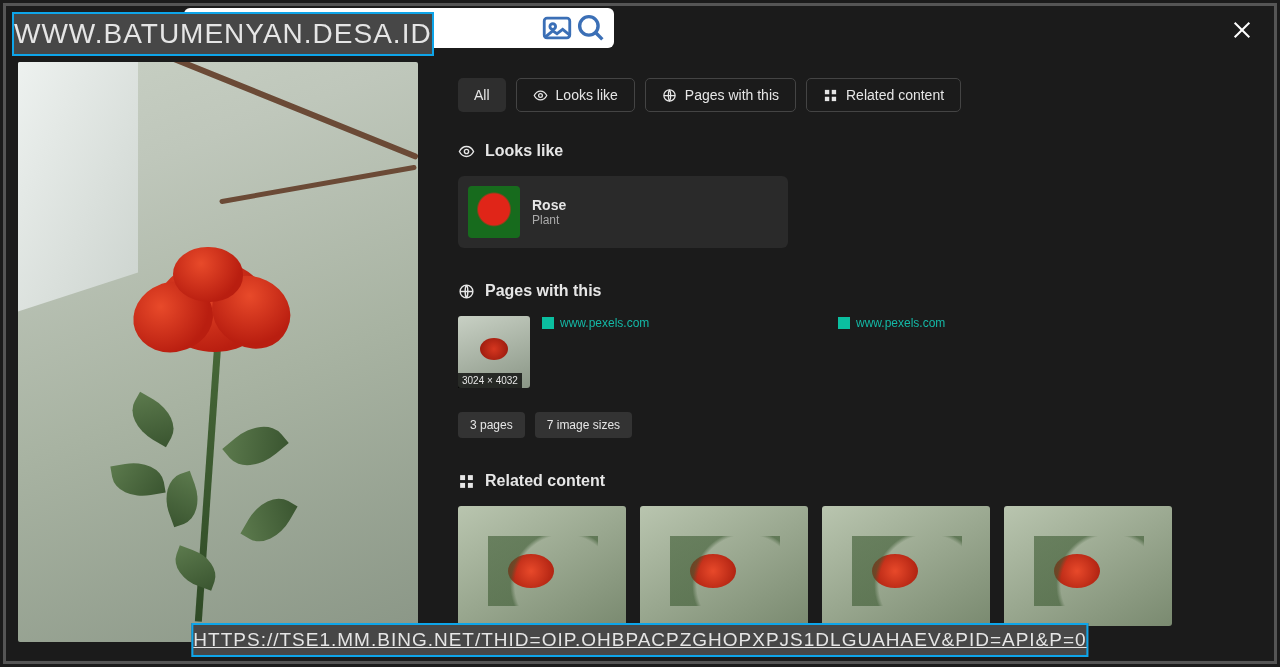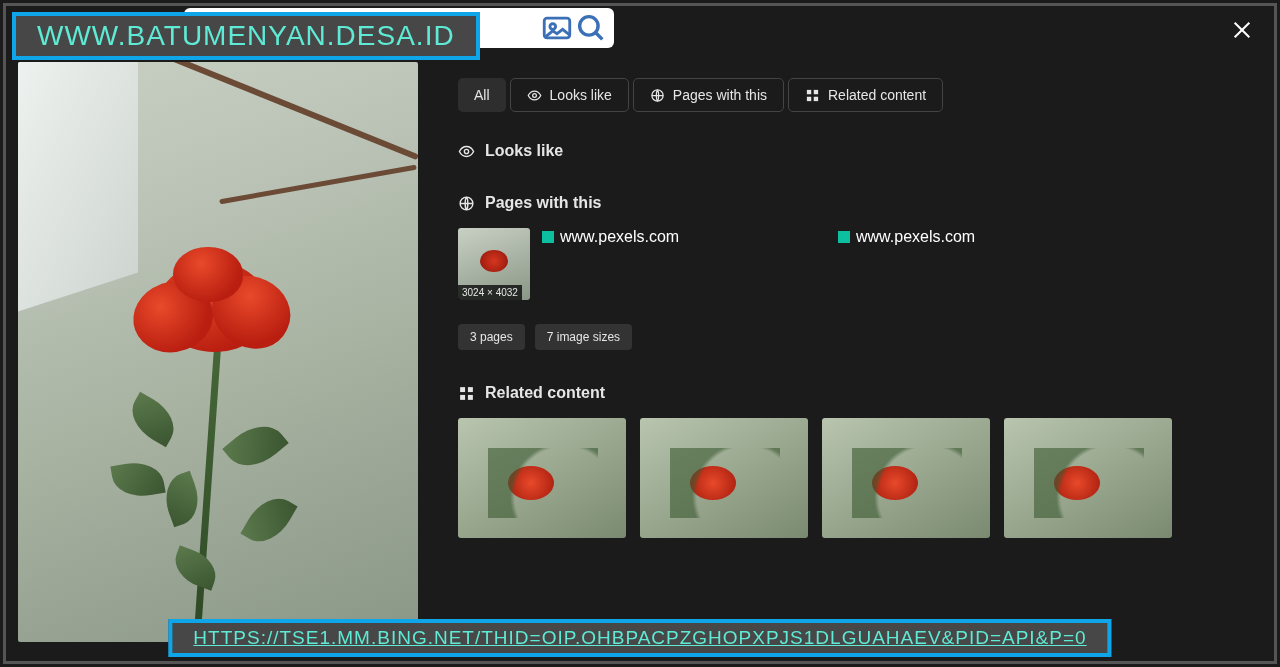--- a/index.html
+++ b/index.html
@@ -123,21 +123,21 @@
   background: linear-gradient(135deg,#5c7a4d,#3a5530);
 }
 .l1{width:50px;height:35px;left:110px;top:340px;transform:rotate(30deg);}
 .l2{width:55px;height:38px;left:210px;top:365px;transform:rotate(-40deg);}
 .l3{width:48px;height:34px;left:140px;top:420px;transform:rotate(70deg);}
 .l4{width:52px;height:36px;left:225px;top:440px;transform:rotate(-60deg);}
 .l5{width:45px;height:32px;left:155px;top:490px;transform:rotate(20deg);}
 .l6{width:50px;height:35px;left:95px;top:400px;transform:rotate(-10deg);}
 
 .results { flex: 1; padding-top: 16px; padding-right: 20px; }
-.tabs { display: flex; gap: 4px; margin-bottom: 30px; }
+.tabs { display: flex; gap: 10px; margin-bottom: 30px; }
 .tab {
   padding: 8px 16px;
   border-radius: 5px;
   font-size: 14px;
   display: flex; align-items: center; gap: 8px;
   cursor: pointer;
 }
 .tab.active { background: #2e2e2e; }
 .tab:not(.active) { border: 1px solid #444; }
 .tab svg { width: 15px; height: 15px; }
@@ -174,21 +174,21 @@
   content: ""; position: absolute; left: 22px; top: 22px; width: 28px; height: 22px;
   background: radial-gradient(circle,#d6361f,#8f150a); border-radius: 50%;
 }
 .dim-badge {
   position: absolute; bottom: 0; left: 0;
   background: rgba(0,0,0,.75);
   font-size: 10px; padding: 2px 4px;
   min-width: 50px;
 }
 .page-meta .ptitle { font-size: 12.5px; line-height: 1.35; margin-bottom: 6px; }
-.src { display: flex; align-items: center; gap: 6px; font-size: 16px; color: #ffffff; justify-content: space-between; }
+.src { display: flex; align-items: center; gap: 6px; font-size: 12px; color: #14b8a6; justify-content: space-between; }
 .src-ico { width: 12px; height: 12px; background: #0bbfa0; }
 
 .chips { display: flex; gap: 10px; margin-top: 16px; }
 .chip {
   background: #333; border-radius: 4px; padding: 6px 12px;
   font-size: 12px; cursor: pointer; margin-top: 8px;
 }
 
 .related-row { display: flex; gap: 14px; }
 .rel-thumb {
@@ -201,26 +201,26 @@
   background: radial-gradient(circle,#e8492a,#a31a0c); border-radius:50%;
 }
 .rel-thumb::after {
   content:""; position:absolute; left:30px; top:30px; width:110px; height:70px;
   background: radial-gradient(circle at 70% 70%, transparent 55%, rgba(60,90,50,.6) 60%);
 }
 
 .overlay-top, .overlay-bottom {
   position: absolute;
   background: #474747;
-  color: #5eead4;
+  color: #e5e5e5;
   font-family: Impact, "Arial Black", sans-serif;
   font-size: 28px;
   letter-spacing: 1px;
-  padding: 4px 21px;
-  border: 4px solid #0ea5e9;
+  padding: 4px 0;
+  border: 2px solid #0ea5e9;
 }
 .overlay-top { top: 12px; left: 12px; }
 .overlay-bottom { bottom: 10px; left: 50%; transform: translateX(-50%); font-size: 19px; white-space: nowrap; text-decoration: underline; }
 
 .frame-border {
   position: absolute; inset: 3px;
   border: 3px solid #555; pointer-events: none;
 }
 </style>
 </head>
@@ -314,20 +314,27 @@
     </div>
 
     <div class="section">
       <div class="section-h">
         <svg viewBox="0 0 24 24" fill="none" stroke="currentColor" stroke-width="2">
             <path d="M2 12s3.5-7 10-7 10 7 10 7-3.5 7-10 7S2 12 2 12z"></path>
             <circle cx="12" cy="12" r="3"></circle>
           </svg>
         <span>Looks like</span>
       </div>
+      <div class="looks-card">
+        <div class="looks-thumb"></div>
+        <div class="looks-meta">
+          <div class="title">Rose</div>
+          <div class="sub">Plant</div>
+        </div>
+      </div>
     </div>
 
     <div class="section">
       <div class="section-h">
         <svg viewBox="0 0 24 24" fill="none" stroke="currentColor" stroke-width="2">
             <circle cx="12" cy="12" r="9"></circle>
             <path d="M3 12h18M12 3c2.5 3 2.5 15 0 18M12 3c-2.5 3-2.5 15 0 18"></path>
           </svg>
         <span>Pages with this</span>
       </div>

